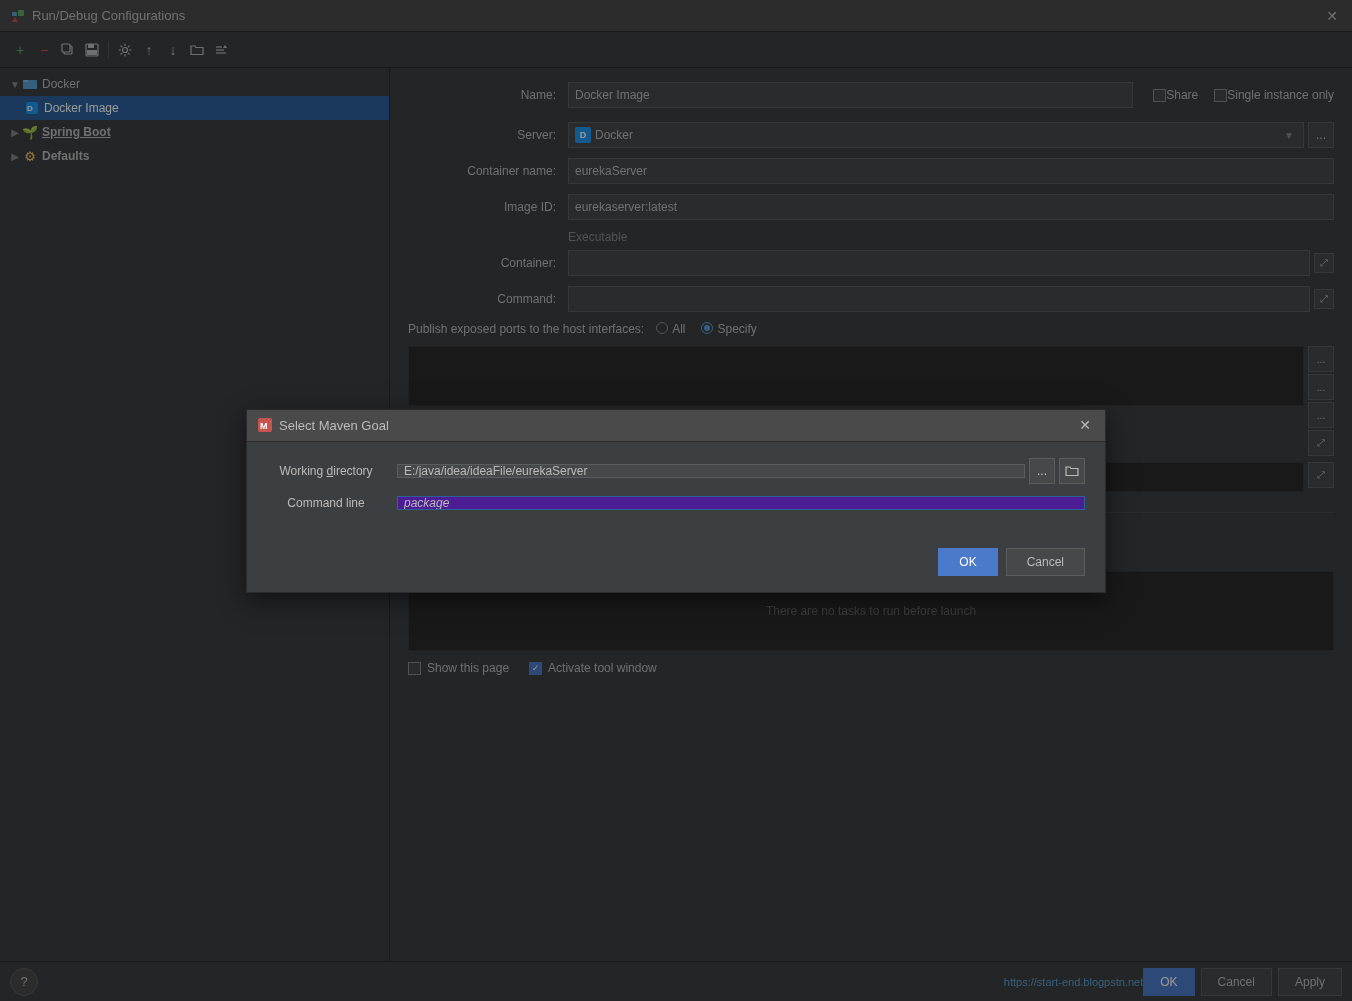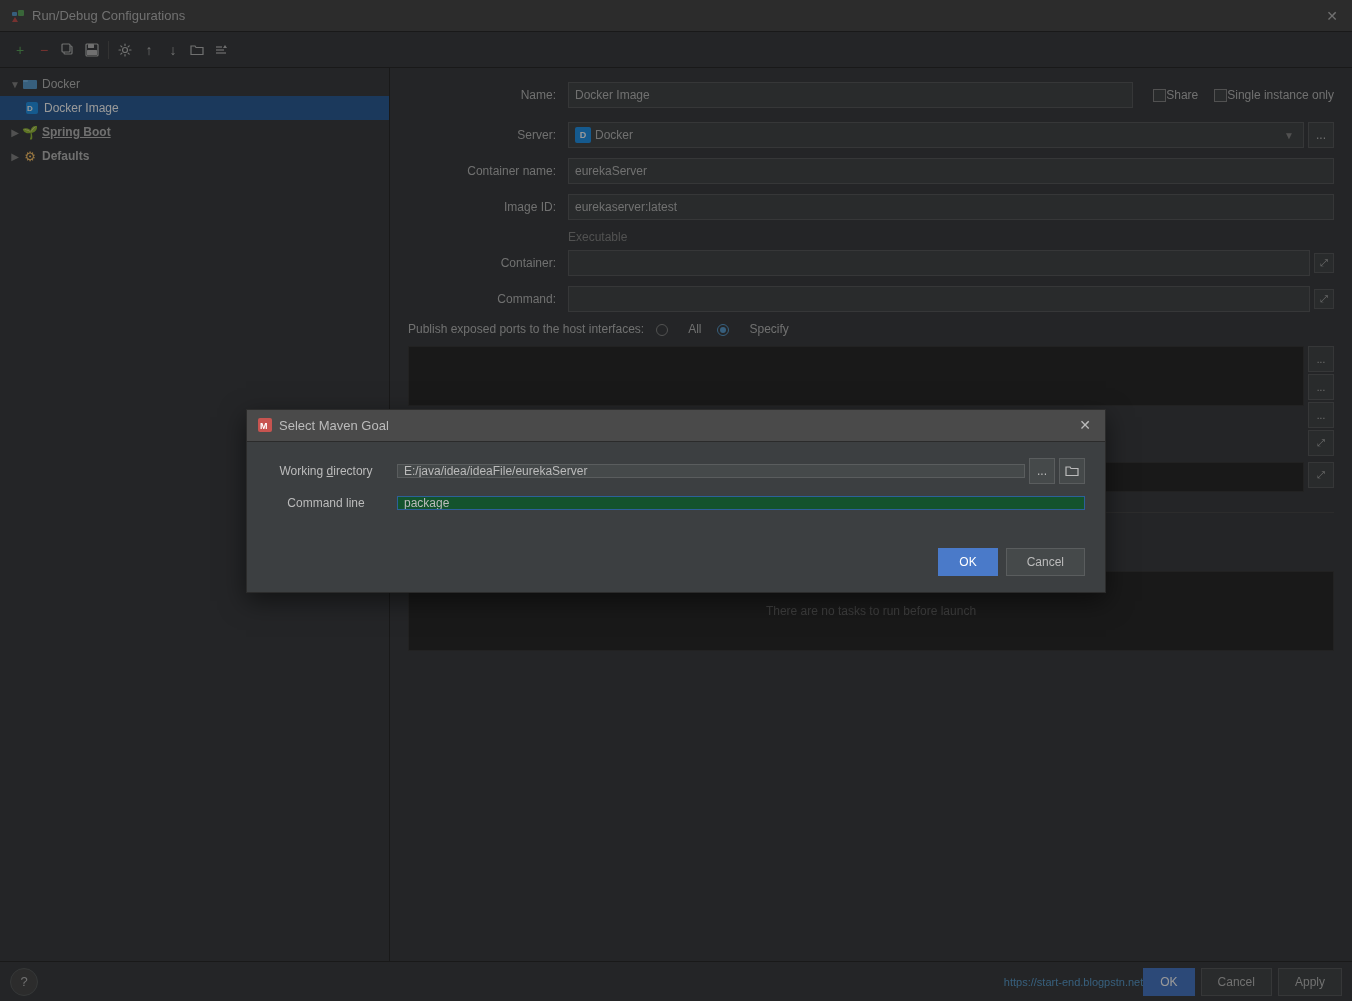--- a/index.html
+++ b/index.html
@@ -229,22 +229,22 @@
     }
 
     
     .radio-group {
       display: flex;
       align-items: center;
       gap: 16px;
     }
     .radio-item {
       display: flex;
-      align-items: flex-end;
-      gap: 20px;
+      align-items: flex-start;
+      gap: 4px;
       cursor: pointer;
     }
     .radio-circle {
       width: 12px;
       height: 12px;
       border: 1px solid #888;
       border-radius: 50%;
       display: flex;
       align-items: center;
       justify-content: center;
@@ -469,21 +469,22 @@
       height: 14px;
       background: #45494a;
       border: 1px solid #5a5d5e;
       color: #bbbbbb;
       font-size: 12px;
       padding: 0 6px;
       outline: none;
     }
     .modal-input.focused {
       border-color: #2d6099;
-      background: #14532d;
+      background: #4c1d95;
+      font-style: italic;
     }
     .modal-input-row {
       display: flex;
       flex: 1;
       align-items: center;
       gap: 4px;
     }
     .modal-footer {
       display: flex;
       justify-content: flex-end;
@@ -735,20 +736,30 @@
             <div class="launch-toolbar-btn" style="color:#c75450;">−</div>
             <div class="launch-toolbar-btn">✎</div>
             <div class="launch-toolbar-btn">↑</div>
             <div class="launch-toolbar-btn">↓</div>
           </div>
           <div class="no-tasks-area">
             <span>There are no tasks to run before launch</span>
           </div>
         </div>
 
+        <div class="checkboxes-row">
+          <div class="checkbox-item">
+            <div class="checkbox-box"></div>
+            <span>Show this page</span>
+          </div>
+          <div class="checkbox-item">
+            <div class="checkbox-box checked"></div>
+            <span>Activate tool window</span>
+          </div>
+        </div>
 
       </div>
     </div>
 
   </div>
 
   <div class="bottom-bar">
     <div class="question-btn">?</div>
     <div style="flex:1;"></div>
     <a class="bottom-link" href="#">https://start-end.blogpstn.net</a>

